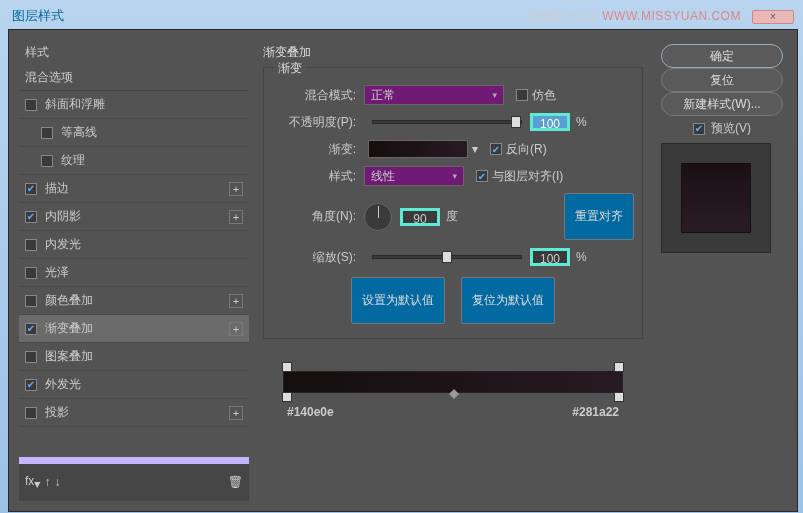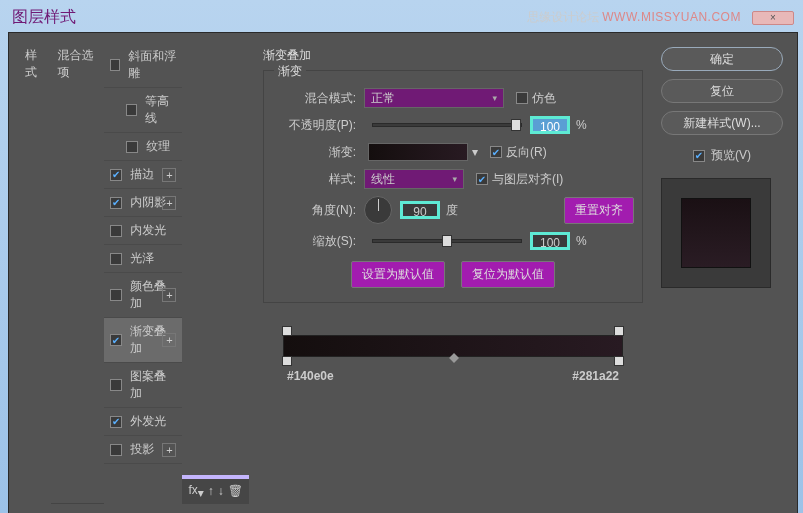--- a/index.html
+++ b/index.html
@@ -1,63 +1,63 @@
 <!DOCTYPE html>
 <html><head>
 <meta charset="utf-8">
 <style>
 *{box-sizing:border-box;margin:0;padding:0;font-family:"Microsoft YaHei",Arial,sans-serif;font-size:12px;color:#ccc}
 body{background:linear-gradient(to bottom,#b8d4ef 0%,#9cc2e8 100%);width:803px;height:513px;padding:5px 5px 5px 8px}
 .topbar{display:flex;justify-content:space-between;align-items:center;padding:2px 4px 4px}
-.topbar-title{color:#701a75;font-size:16px}
+.topbar-title{color:#0369a1;font-size:13px}
 .topbar-right{color:#666;font-size:11px}
 .watermark{color:#d88;font-size:12px;letter-spacing:0.5px}
 .close-btn{display:inline-block;width:42px;height:14px;background:#e8b8b8;border:1px solid #c88;border-radius:2px;text-align:center;line-height:11px;color:#555;margin-left:8px;font-size:10px}
 .dialog{background:#535353;border:1px solid #2a2a2a;width:100%;height:483px;display:flex;padding:10px}
-.sidebar{width:230px;display:flex;flex-direction:row}
+.sidebar{width:230px;display:flex;flex-direction:column}
 .side-header{padding:4px 6px;color:#ccc}
 .side-sub{padding:4px 6px;color:#ccc;border-bottom:1px solid #444}
 .side-item{display:flex;align-items:center;padding:5px 6px;border-bottom:1px solid #4a4a4a;position:relative}
 .side-item.selected{background:#6b6b6b}
 .side-item .cb{width:12px;height:12px;border:1px solid #888;background:#3a3a3a;margin-right:8px;display:flex;align-items:center;justify-content:center}
 .side-item .cb.checked::after{content:"✔";color:#5ab0ff;font-size:10px}
 .side-item.indent{padding-left:22px}
 .side-item .plus{position:absolute;right:6px;width:14px;height:14px;border:1px solid #777;display:flex;align-items:center;justify-content:center;font-size:11px;color:#ccc}
-.side-footer{margin-top:auto;background:#464646;padding:4px 6px;display:flex;align-items:center;gap:4px;border-top:4px solid #c4b5fd}
+.side-footer{margin-top:auto;background:#464646;padding:10px 6px;display:flex;align-items:center;gap:4px;border-top:7px solid #c4b5fd}
 .side-footer .trash{margin-left:auto}
 .center{flex:1;padding:4px 14px;position:relative}
 .group-title{color:#ddd;margin-bottom:4px}
 .fieldset{border:1px solid #444;padding:10px 8px 14px;position:relative;margin-top:6px}
 .legend{position:absolute;top:-8px;left:10px;background:#535353;padding:0 4px;color:#ddd}
 .row{display:flex;align-items:center;margin:7px 0;min-height:20px}
 .row-label{width:92px;text-align:right;padding-right:8px;color:#ccc}
 .select{background:#701a75;border:1px solid #666;height:20px;min-width:140px;padding:0 6px;display:flex;align-items:center;justify-content:space-between}
 .select .chev{color:#aaa;font-size:9px}
 .slider{flex:1;height:4px;background:#3a3a3a;border:1px solid #2a2a2a;position:relative;margin:0 8px;max-width:150px}
 .slider .thumb{position:absolute;top:-5px;width:10px;height:12px;background:#ddd;border:1px solid #333}
 .numbox{background:#3a3a3a;border:3px solid #5eead4;width:40px;height:18px;text-align:center;line-height:16px}
 .numbox.hilite{background:#5a9fd4;color:#fff}
 .unit{margin-left:6px;color:#ccc}
 .swatch{background:linear-gradient(to right,#140e0e,#281a22);border:1px solid #666;width:100px;height:18px;margin:0 4px}
 .cb-inline{width:12px;height:12px;border:1px solid #888;background:#3a3a3a;margin:0 4px 0 12px;display:inline-flex;align-items:center;justify-content:center}
 .cb-inline.checked::after{content:"✔";color:#5ab0ff;font-size:10px}
 .angle{width:28px;height:28px;border:1px solid #666;border-radius:50%;background:#3a3a3a;position:relative;margin-right:8px}
 .angle::after{content:"";position:absolute;width:1px;height:12px;background:#ccc;left:50%;top:2px;transform-origin:bottom}
-.btn{background:#a21caf;border:1px solid #777;padding:4px 10px;color:#ddd;border-radius:2px}
+.btn{background:#0369a1;border:1px solid #777;padding:14px 10px;color:#ddd;border-radius:2px}
 .btn-row{display:flex;justify-content:center;gap:16px;margin-top:10px}
 .grad-editor{margin:32px 20px 8px;position:relative}
 .grad-bar{height:22px;background:linear-gradient(to right,#140e0e,#281a22);border:1px solid #222;position:relative}
 .stop{position:absolute;width:10px;height:10px;background:#ddd;border:1px solid #333}
 .stop.top{top:-10px}
 .stop.bot{bottom:-10px}
 .stop.left{left:-2px}
 .stop.right{right:-2px}
 .diamond{position:absolute;bottom:-8px;left:50%;width:7px;height:7px;background:#999;transform:rotate(45deg) translateX(-50%)}
 .hex{font-family:monospace;color:#2244ff;font-size:15px;font-weight:bold;margin-top:12px;display:flex;justify-content:space-between;padding:0 4px}
-.rightcol{width:130px;display:flex;flex-direction:column;gap:8px;padding:4px}
+.rightcol{width:130px;display:flex;flex-direction:column;gap:0;padding:4px}
 .rbtn{background:#5a5a5a;border:1px solid #777;border-radius:12px;height:24px;display:flex;align-items:center;justify-content:center;color:#ddd}
 .rbtn.primary{border-color:#9ab}
 .preview-row{display:flex;align-items:center;justify-content:center;gap:6px;margin-top:4px}
 .preview-box{width:110px;height:110px;background:#3a3a3a;border:1px solid #2a2a2a;margin-top:6px;display:flex;align-items:center;justify-content:center}
 .preview-inner{width:70px;height:70px;background:linear-gradient(to bottom,#1a1014,#2a1c24);border:1px solid #111}
 </style>
 </head>
 <body>
 
 <div class="topbar">

